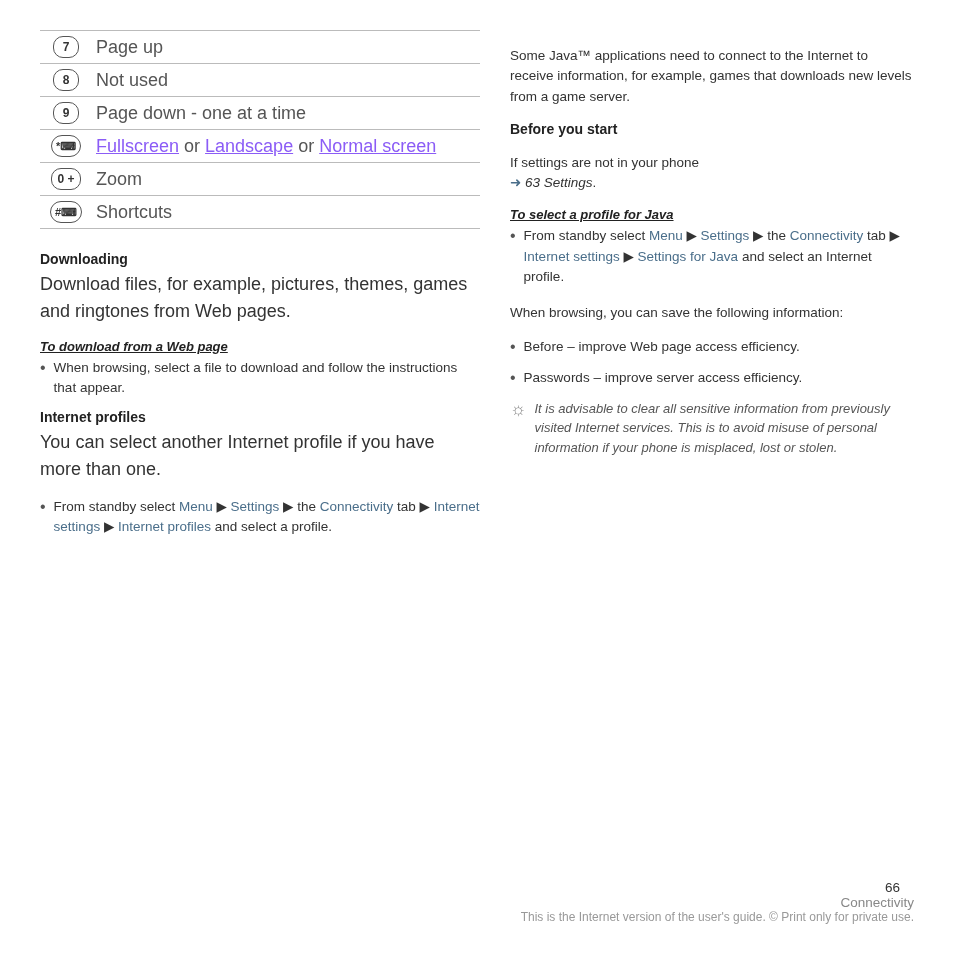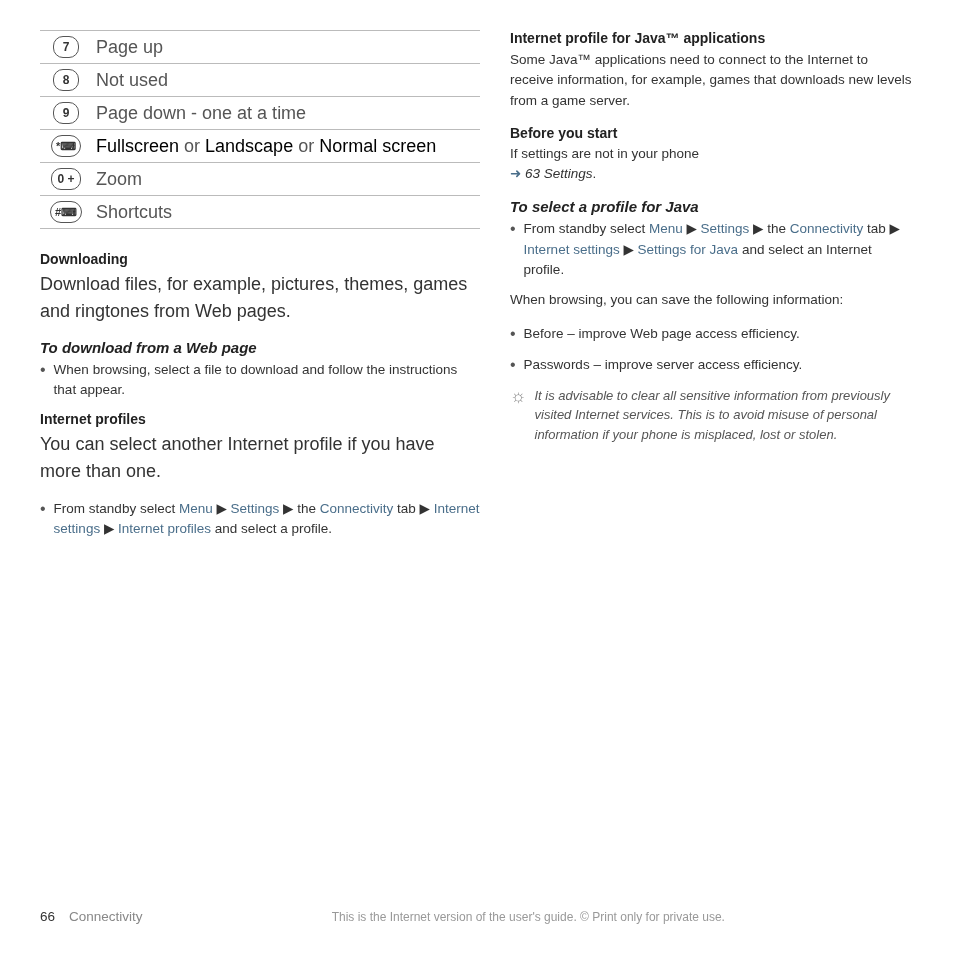--- a/index.html
+++ b/index.html
@@ -69,40 +69,42 @@
     .key-badge.special {
       border-radius: 12px;
       font-size: 11px;
       padding: 0 4px;
     }
     .key-desc {
       font-size: 18px;
       color: #555;
     }
     .key-desc .link-color {
-      color: #000000;
+      color: #8b5cf6;
+      text-decoration: underline;
     }
 
     
     .section-heading {
       font-weight: bold;
       font-size: 14px;
       margin-bottom: 4px;
     }
     .section-text {
       font-size: 18px;
       color: #333;
       margin-bottom: 14px;
       line-height: 1.5;
     }
     .subsection-heading {
       font-style: italic;
       font-weight: bold;
-      font-size: 15px;
+      font-size: 13px;
       margin-bottom: 4px;
+      text-decoration: underline;
     }
     .bullet-item {
       display: flex;
       flex-direction: row;
       margin-bottom: 10px;
       font-size: 13.5px;
       line-height: 1.5;
     }
     .bullet-dot {
       margin-right: 8px;
@@ -122,20 +124,21 @@
     .right-section-heading {
       font-weight: bold;
       font-size: 14px;
       margin-bottom: 4px;
     }
     .right-section-text {
       font-size: 13.5px;
       color: #333;
       margin-bottom: 14px;
       line-height: 1.5;
+      margin-top: 16px;
     }
     .bold-heading {
       font-weight: bold;
       font-size: 14px;
       margin-bottom: 3px;
     }
 
     
     .tip-box {
       display: flex;
@@ -152,21 +155,21 @@
     .tip-text {
       font-size: 13px;
       color: #555;
       font-style: italic;
       line-height: 1.5;
     }
 
     
     .footer {
       display: flex;
-      flex-direction: row;
+      flex-direction: column;
       align-items: flex-end;
       padding-top: 18px;
       border-top: none;
     }
     .footer-page {
       font-size: 13.5px;
       color: #333;
       font-weight: normal;
       margin-right: 14px;
     }
@@ -252,21 +255,20 @@
         <span class="bullet-dot">•</span>
         <span class="bullet-text">
           From standby select <span class="link-blue">Menu</span> ▶ <span class="link-blue">Settings</span> ▶ the <span class="link-blue">Connectivity</span> tab ▶ <span class="link-blue">Internet settings</span> ▶ <span class="link-blue">Internet profiles</span> and select a profile.
         </span>
       </div>
 
     </div>
 
     <div class="right-col">
 
-      <div class="right-section-heading">Internet profile for Java™ applications</div>
       <div class="right-section-text">Some Java™ applications need to connect to the Internet to receive information, for example, games that downloads new levels from a game server.</div>
 
       <div class="bold-heading">Before you start</div>
       <div class="right-section-text">
         If settings are not in your phone<br>
         <span class="link-blue">➜</span><span class="right-section-text" style="font-style:italic;"> 63 Settings</span>.
       </div>
 
       <div class="subsection-heading">To select a profile for Java</div>
       <div class="bullet-item">

